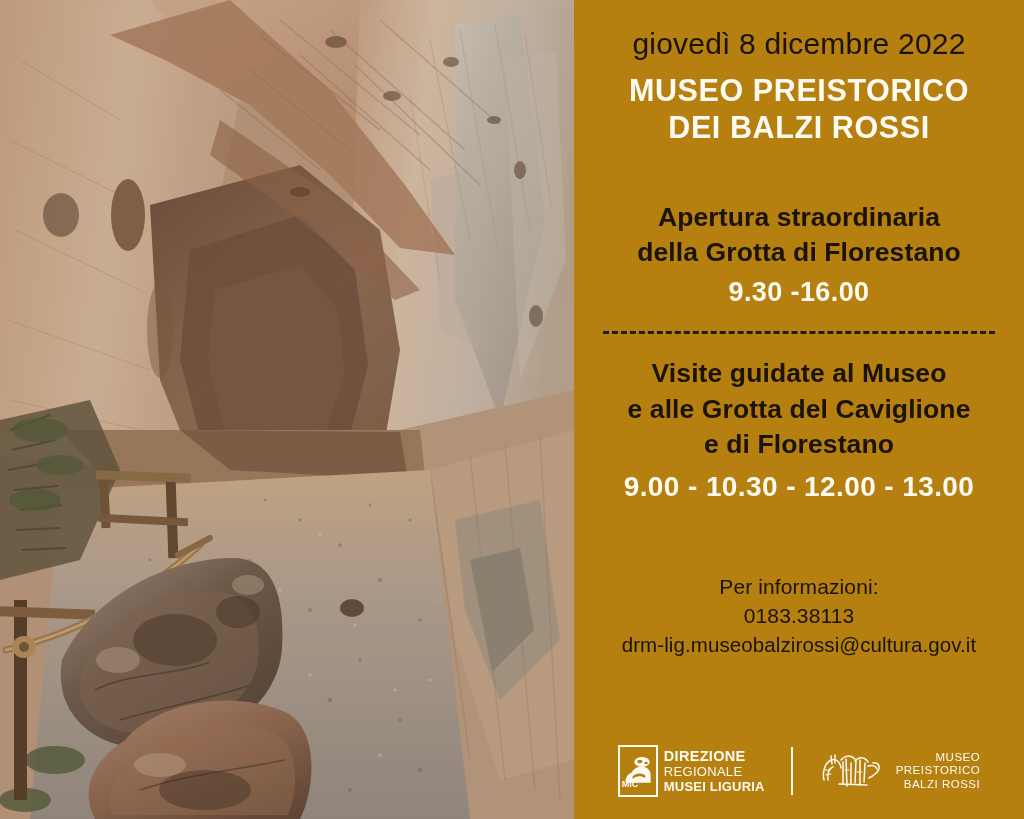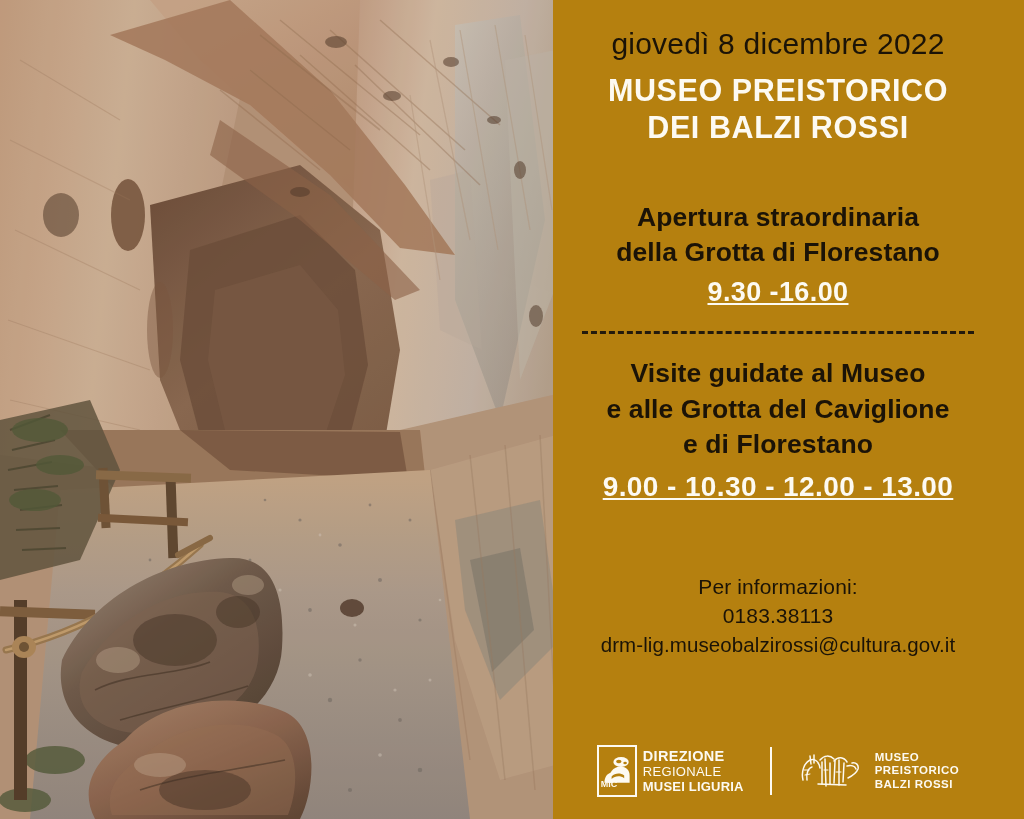--- a/index.html
+++ b/index.html
@@ -31,21 +31,21 @@
   }
   .photo-svg {
     display: block;
     width: 574px;
     height: 819px;
   }
 
   
   .info-pane {
     position: absolute;
-    left: 553px;
+    left: 574px;
     top: 0;
     width: 450px;
     height: 819px;
     background: #b5800f;
     box-sizing: border-box;
     padding: 0 14px;
     text-align: center;
     color: #1d1508;
   }
 
@@ -84,21 +84,20 @@
     color: #1b1307;
     line-height: 1.33;
     letter-spacing: 0.1px;
   }
   .sec-hours {
     margin: 7px 0 0 0;
     font-size: 27px;
     font-weight: 700;
     color: #fdfaf2;
     letter-spacing: 0.4px;
-    text-decoration: underline;
   }
 
   .divider {
     width: 392px;
     height: 0;
     margin: 23px auto 0 auto;
     border-top: 3px dashed #231a0c;
   }
 
   .sec-visits {
@@ -198,22 +197,23 @@
   .mus-mark svg { display: block; width: 100%; height: 100%; }
 
   .mus-words {
     text-align: left;
     color: #fdfaf2;
     line-height: 1.18;
   }
   .mus-words span {
     display: block;
     font-size: 11.5px;
-    font-weight: 700;
+    font-weight: 400;
     letter-spacing: 0.5px;
+    text-align: right;
   }
 </style>
 </head>
 <body>
 
 <div class="poster">
 
   <div class="photo-pane">
     <svg class="photo-svg" viewBox="0 0 574 819" preserveAspectRatio="none">
       <defs>

